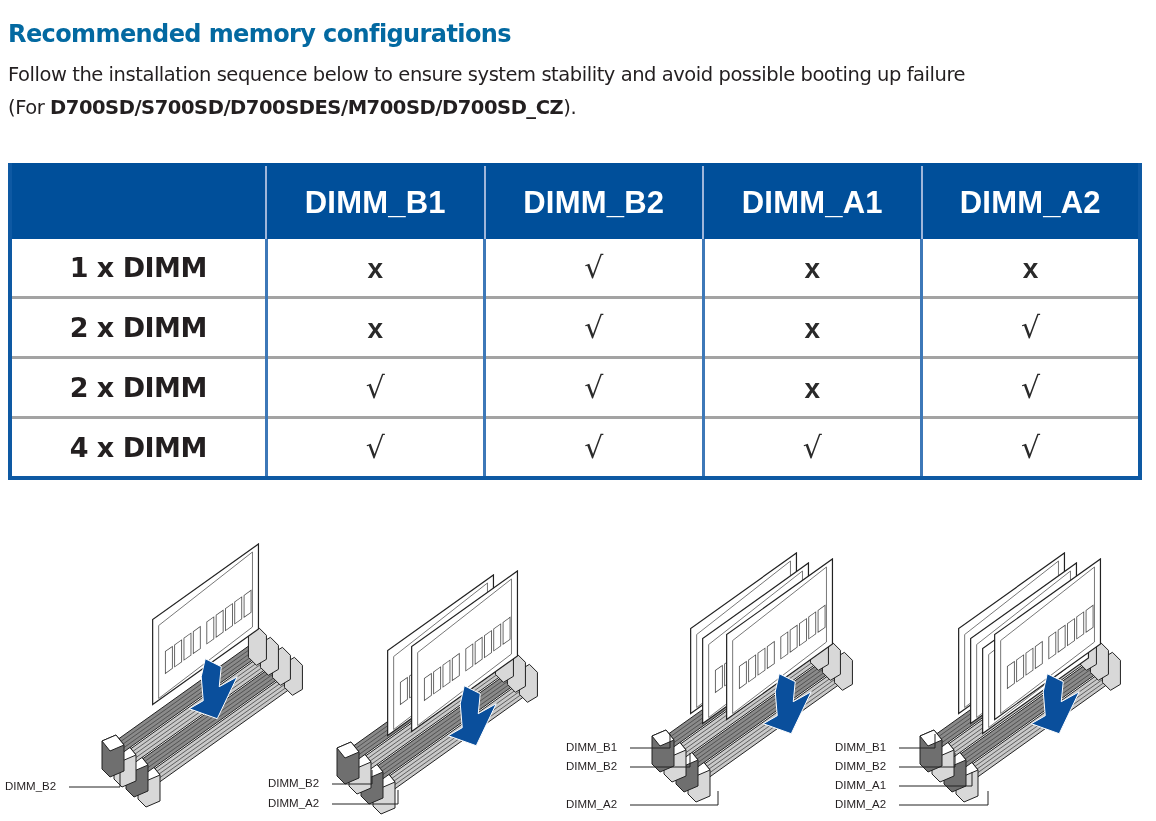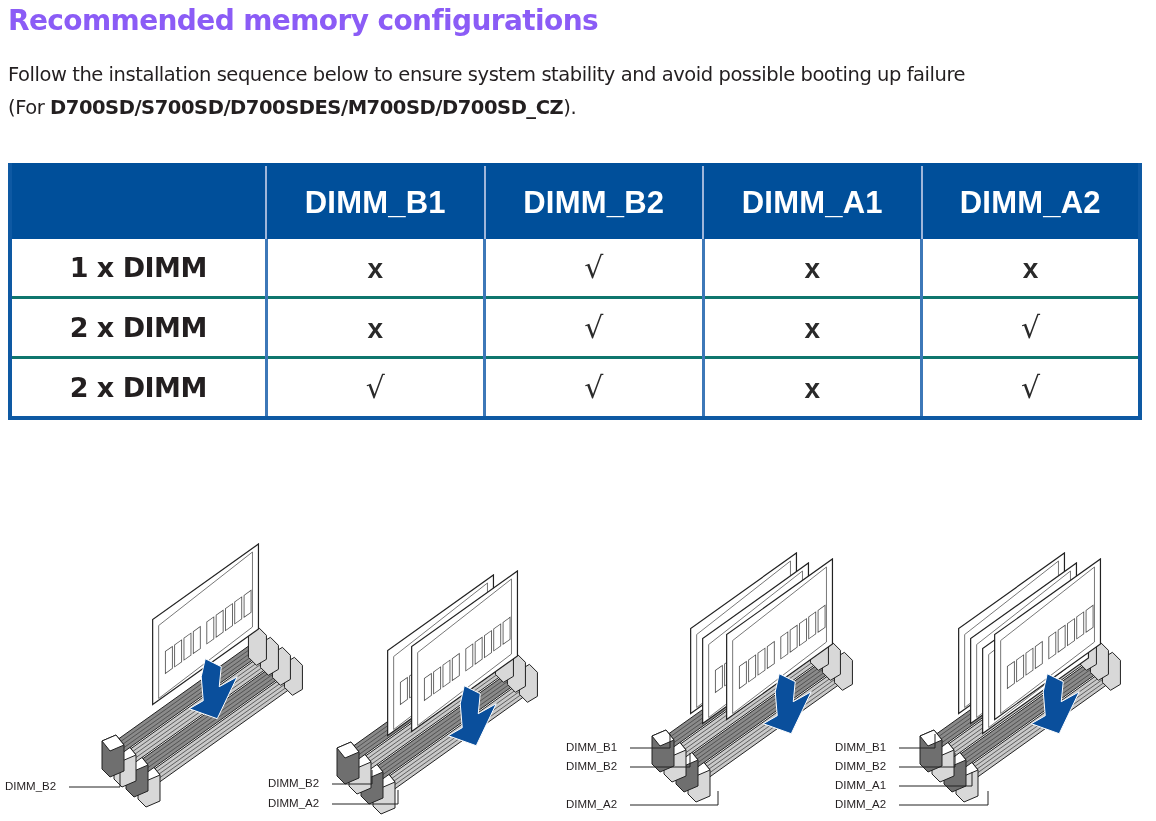--- a/index.html
+++ b/index.html
@@ -1,24 +1,24 @@
 <!DOCTYPE html>
 <html><head>
 <meta charset="utf-8">
 <style>
   html, body { margin:0; padding:0; background:#ffffff; }
   body { width:1156px; height:821px; position:relative; overflow:hidden; font-family:"Liberation Sans", sans-serif; color:#231f20; }
-  .title { position:absolute; left:8px; top:4px; font-family:"DejaVu Sans", sans-serif; font-weight:bold; font-size:28px; letter-spacing:-0.6px; color:#8b5cf6; margin:0; }
+  .title { position:absolute; left:8px; top:20px; font-family:"DejaVu Sans", sans-serif; font-weight:bold; font-size:24px; letter-spacing:-0.6px; color:#0369a1; margin:0; }
   .desc { position:absolute; left:8px; top:58px; font-family:"DejaVu Sans", sans-serif; font-size:19.5px; line-height:33px; color:#231f20; letter-spacing:-0.45px; margin:0; width:1150px; }
   .desc b { font-weight:bold; }
   table.cfg { position:absolute; left:8px; top:163px; border-collapse:collapse; table-layout:fixed; width:1134px; border:4px solid #0e59a3; border-top:none; }
   table.cfg th { background:#004f9a; color:#ffffff; height:73px; font-family:"Liberation Sans", sans-serif; font-weight:bold; font-size:31px; text-align:center; border-left:2px solid #9fb6da; padding:0; letter-spacing:0.2px; }
   table.cfg th:first-child { border-left:none; }
   table.cfg thead tr { border-top:3px solid #004f9a; }
-  table.cfg td { height:57px; text-align:center; padding:0; border-left:3px solid #3d78b8; border-top:3px solid #0f766e; font-size:30px; }
+  table.cfg td { height:57px; text-align:center; padding:0; border-left:3px solid #3d78b8; border-top:3px solid #a3a3a3; font-size:30px; }
   table.cfg td:first-child { border-left:none; font-family:"DejaVu Sans", sans-serif; font-size:27px; letter-spacing:-0.5px;font-weight:bold; }
   table.cfg tbody tr:first-child td { border-top:none; }
   .mark-x { font-family:"Liberation Sans", sans-serif; font-size:28px; font-weight:bold; color:#2a2a2a; }
   .mark-check { font-family:"DejaVu Serif", serif; font-size:30px; color:#2a2a2a; }
   col.c0 { width:256px; }
   .illus { position:absolute; }
   .lbl { position:absolute; font-family:"Liberation Sans", sans-serif; font-size:11.5px; color:#231f20; white-space:nowrap; }
 </style>
 </head>
 <body>
@@ -60,20 +60,27 @@
         <td><span class="mark-x">x</span></td>
         <td><span class="mark-check">√</span></td>
         <td><span class="mark-x">x</span></td>
         <td><span class="mark-check">√</span></td>
       </tr>
       <tr>
         <td>2 x DIMM</td>
         <td><span class="mark-check">√</span></td>
         <td><span class="mark-check">√</span></td>
         <td><span class="mark-x">x</span></td>
+        <td><span class="mark-check">√</span></td>
+      </tr>
+      <tr>
+        <td>4 x DIMM</td>
+        <td><span class="mark-check">√</span></td>
+        <td><span class="mark-check">√</span></td>
+        <td><span class="mark-check">√</span></td>
         <td><span class="mark-check">√</span></td>
       </tr>
     </tbody>
 </table>
 
 <svg class="illus" id="illus" width="1156" height="821" style="left:0;top:0;pointer-events:none;">
     <g>
       <polygon points="146,775 288.42872991594345,673.3188469059717 299.22872991594346,682.3188469059717 156.8,784" fill="#c9c9c9" stroke="#222" stroke-width="1"></polygon>
       <line x1="148.7" y1="777.25" x2="291.12872991594344" y2="675.5688469059717" stroke="#444" stroke-width="0.8"></line>
       <line x1="151.4" y1="779.5" x2="293.8287299159434" y2="677.8188469059717" stroke="#444" stroke-width="0.8"></line>

